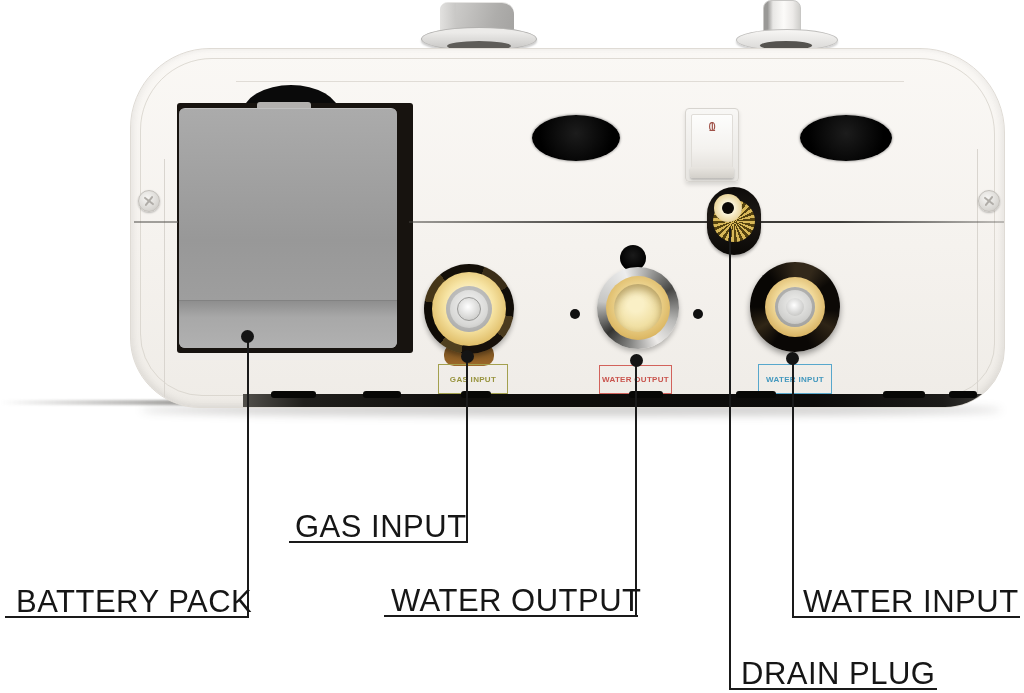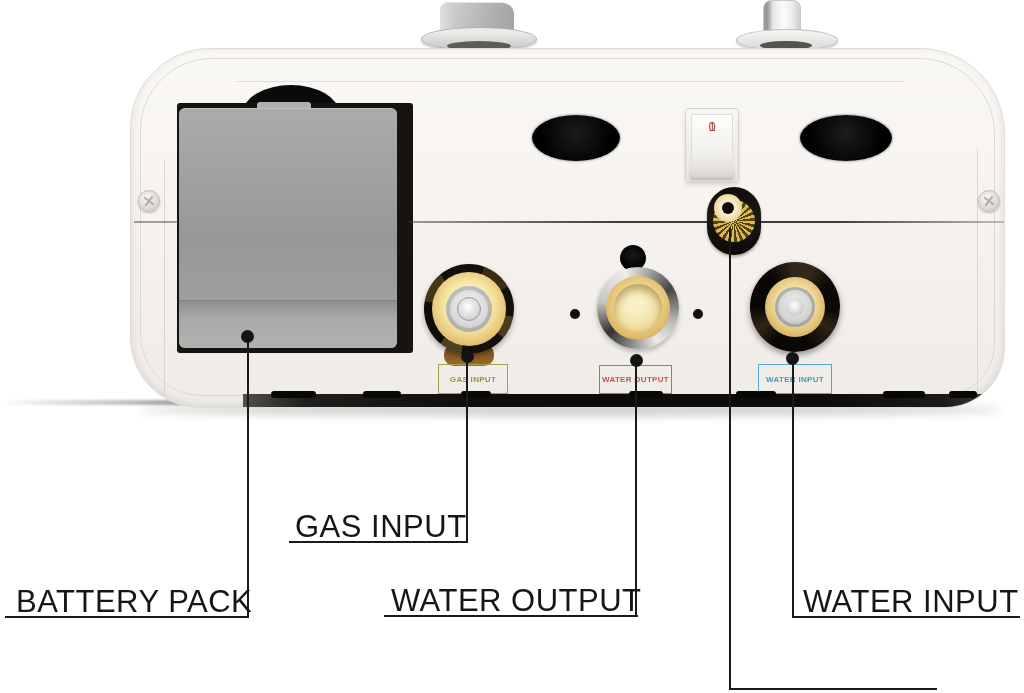--- a/index.html
+++ b/index.html
@@ -245,14 +245,15 @@
   <div class="cline" style="left:384px;top:615px;width:254px;height:2px;"></div>
   <div class="big-label" style="left:391px;top:583px;">WATER OUTPUT</div>
 
   <div class="dot" style="left:786px;top:352px;"></div>
   <div class="cline" style="left:792px;top:358px;width:2px;height:260px;"></div>
   <div class="cline" style="left:792px;top:616px;width:228px;height:2px;"></div>
   <div class="big-label" style="left:803px;top:584px;">WATER INPUT</div>
 
   <div class="cline" style="left:729px;top:228px;width:2px;height:462px;"></div>
   <div class="cline" style="left:729px;top:688px;width:208px;height:2px;"></div>
+  <div class="big-label" style="left:741px;top:656px;">DRAIN PLUG</div>
 
 </div>
 
 </body></html>

